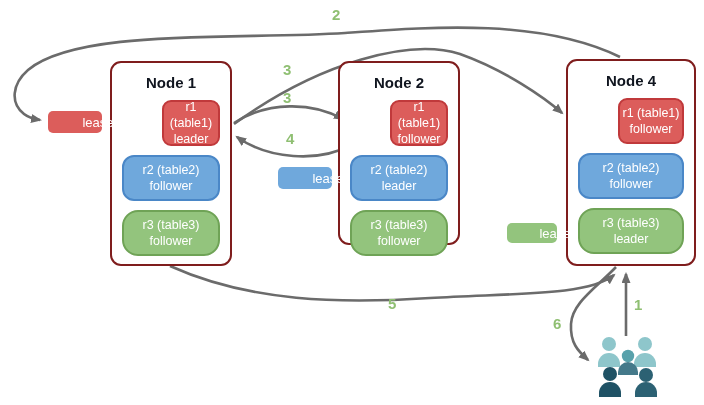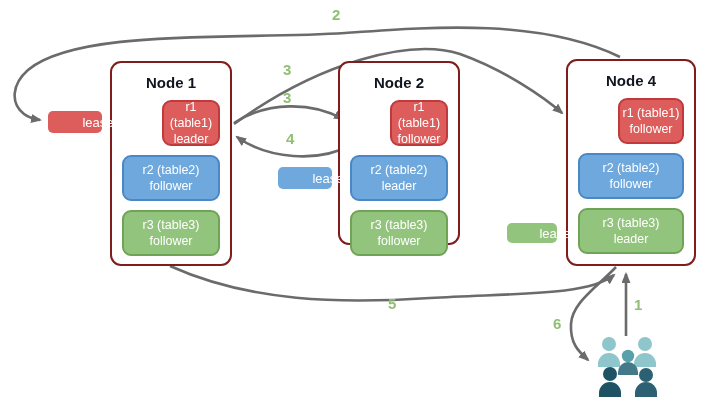--- a/index.html
+++ b/index.html
@@ -19,22 +19,22 @@
     font-weight:bold;font-size:15px;color:#10151f;
   }
   .replica{
     position:absolute;left:10px;right:10px;height:46px;border-radius:9px;
     box-sizing:border-box;border:2px solid transparent;
     display:flex;flex-direction:column;align-items:center;justify-content:center;
     color:#ffffff;font-size:12.5px;line-height:1.3;text-align:center;
   }
   .replica.pos1{top:37px;margin-left:40px;} .replica.pos2{top:92px;} .replica.pos3{top:147px;}
   .red{background:#dc5d5b;border-color:#c0393b;}
-  .blue{background:#6fa8dc;border-color:#4a87c7;}
-  .green{background:#93c47d;border-color:#6fa356;}
+  .blue{background:#6fa8dc;border-color:#4a87c7;border-radius:12px;}
+  .green{background:#93c47d;border-color:#6fa356;border-radius:16px;}
   .lease{
     position:absolute;box-sizing:border-box;border-radius:5px;border:2px solid transparent;
     display:flex;align-items:center;justify-content:center;
     color:#ffffff;font-size:13px;padding-left:46px;
   }
   #lease-red{left:48px;top:111px;width:54px;height:22px;}
   #lease-blue{left:278px;top:167px;width:54px;height:22px;}
   #lease-green{left:507px;top:223px;width:46px;height:20px;}
   .step{
     position:absolute;font-weight:bold;font-size:15px;color:#8fbf72;

